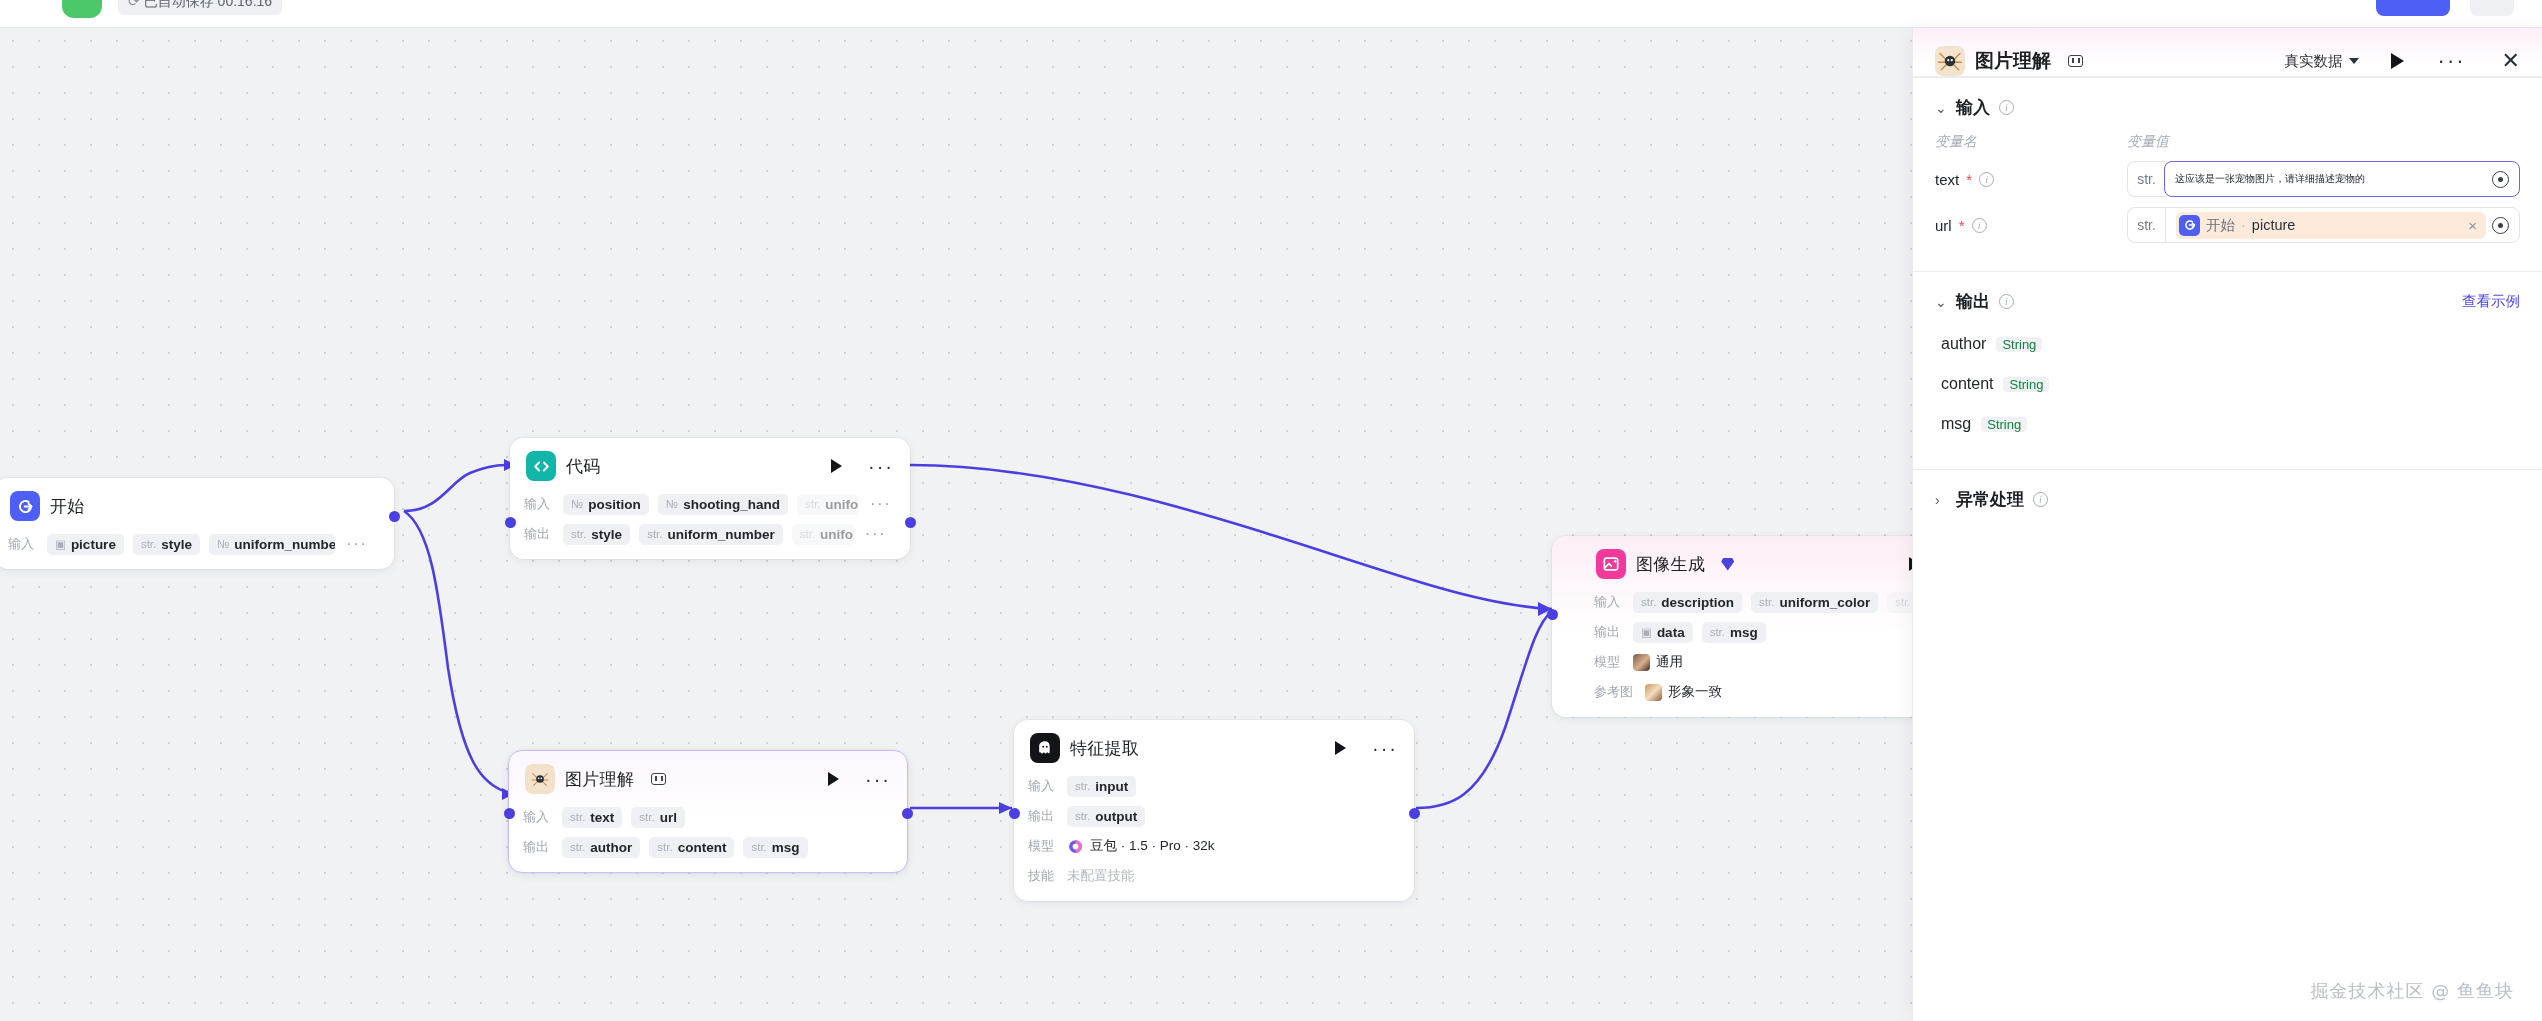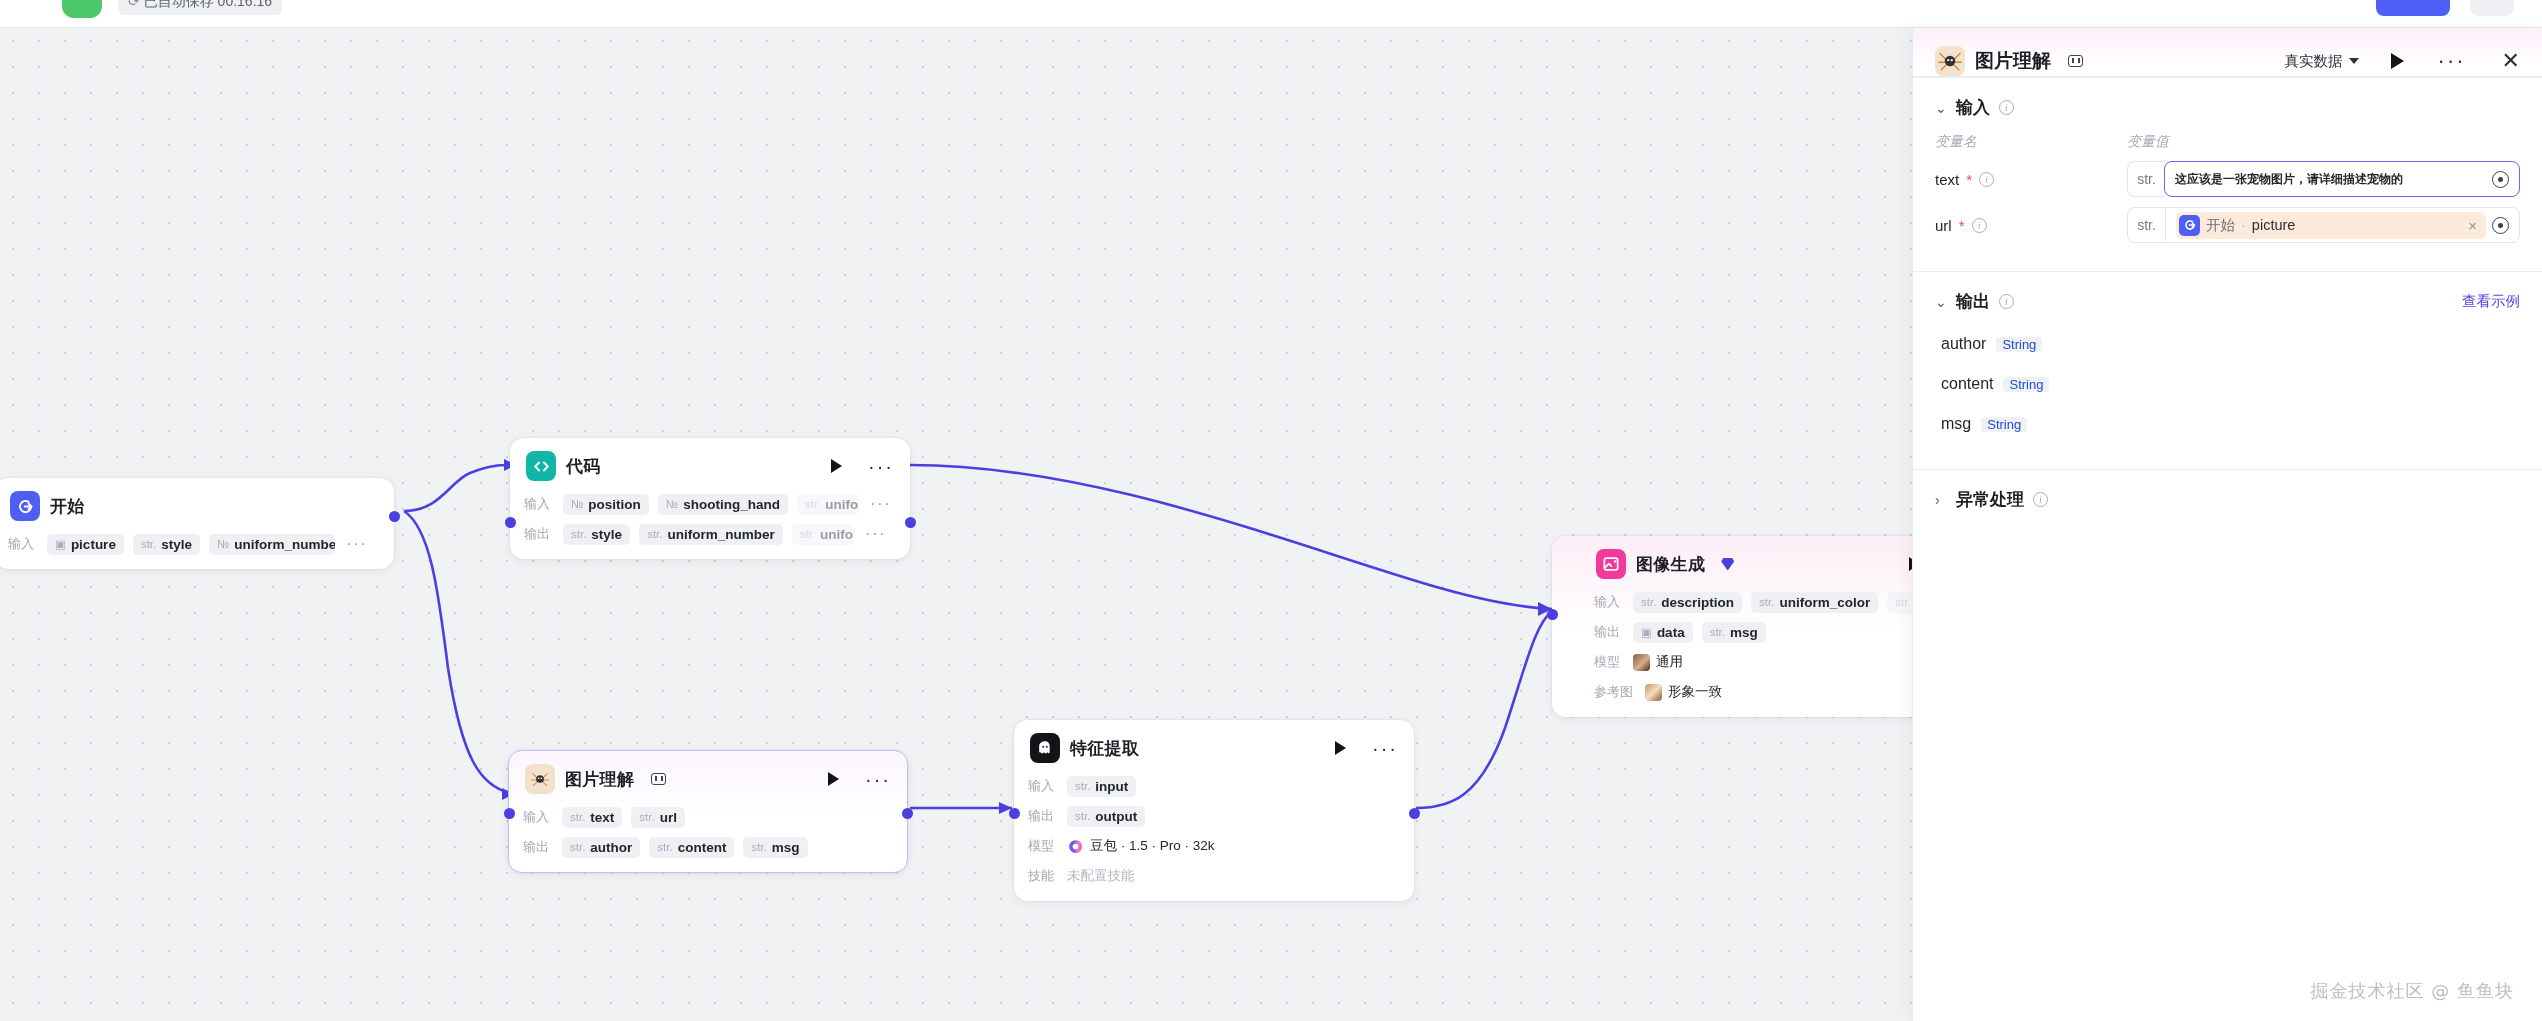--- a/index.html
+++ b/index.html
@@ -59,21 +59,21 @@
   .node-head {
     display: flex; align-items: center; gap: 10px;
     padding: 13px 16px 11px 16px;
   }
   .node-icon {
     width: 30px; height: 30px; border-radius: 8px;
     display: flex; align-items: center; justify-content: center;
     flex: 0 0 auto; color: #fff; font-size: 15px; font-weight: bold;
     overflow: hidden;
   }
-  .node-title { font-size: 17px; font-weight: 700; color: #1c2025; letter-spacing: .3px; white-space: nowrap; }
+  .node-title { font-size: 17px; font-weight: 400; color: #1c2025; letter-spacing: .3px; white-space: nowrap; }
   .node-head-spacer { flex: 1 1 auto; }
   .node-play {
     width: 0; height: 0; flex: 0 0 auto;
     border-left: 11px solid #121418;
     border-top: 7px solid transparent;
     border-bottom: 7px solid transparent;
     margin-right: 16px;
   }
   .node-more { flex: 0 0 auto; color: #2b2f36; font-size: 20px; line-height: 8px; letter-spacing: 2px; }
   .node-body { padding: 0 14px 13px 14px; }
@@ -179,41 +179,41 @@
     width: 38px; height: 36px; border: 1px solid #e2e4ea; border-right: none;
     border-radius: 8px 0 0 8px; display:flex; align-items:center; justify-content:center;
     font-size: 14px; color: #767c88; background: #fff; flex: 0 0 auto;
   }
   .val-box {
     flex: 1 1 auto; height: 36px; border: 1px solid #e2e4ea; border-radius: 0 8px 8px 0;
     display:flex; align-items:center; padding: 0 10px 0 10px; gap: 6px; background:#fff;
     overflow: hidden;
   }
   .val-box.focused { border: 1.6px solid #6c63ee; border-radius: 8px; margin-left: -1px; }
-  .val-text { font-size: 12px; color: #22262d; white-space: nowrap; overflow: hidden; flex: 1 1 auto; font-weight: bold; }
+  .val-text { font-size: 10px; color: #22262d; white-space: nowrap; overflow: hidden; flex: 1 1 auto; }
   .ref-chip {
     display:inline-flex; align-items:center; gap: 6px; background: #fdeadb;
     border-radius: 6px; padding: 3px 7px 3px 3px; font-size: 14.5px; color: #2a2f38;
     flex: 1 1 auto; min-width: 0;
   }
   .ref-chip .ref-ic { width: 21px; height: 21px; border-radius: 5px; background:#4e5ff5; display:flex;align-items:center;justify-content:center;flex:0 0 auto;}
   .ref-chip .ref-node { color: #6a717d; }
   .ref-chip .ref-sep { color: #b1b7c1; }
   .ref-chip .ref-field { font-weight: 500; }
   .ref-chip-spacer { flex: 1 1 auto; }
   .ref-x { color: #8b919d; font-size: 15px; cursor: pointer; margin-right: 2px; }
   .target-ic {
     width: 17px; height: 17px; border: 1.4px solid #3a3f49; border-radius: 50%;
     display:flex; align-items:center; justify-content:center; flex:0 0 auto; cursor:pointer;
   }
   .target-ic::after { content:""; width:5px;height:5px;border-radius:50%;background:#3a3f49; }
 
   .out-row { display:flex; align-items:center; gap: 10px; margin: 22px 0 0 6px; }
   .out-name { font-size: 16px; color: #22262d; }
-  .out-type { font-size: 13px; color: #1d4ed8; background: #f0f1f5; border-radius: 4px; padding: 0 6px; }
+  .out-type { font-size: 13px; color: #15803d; background: #f0f1f5; border-radius: 4px; padding: 0 6px; }
 
   .watermark {
     position: absolute; right: 28px; bottom: 18px;
     font-size: 18px; color: #b9bec7; letter-spacing: 1px;
     font-family: "DejaVu Sans", sans-serif;
   }
 </style>
 </head>
 <body>
 

